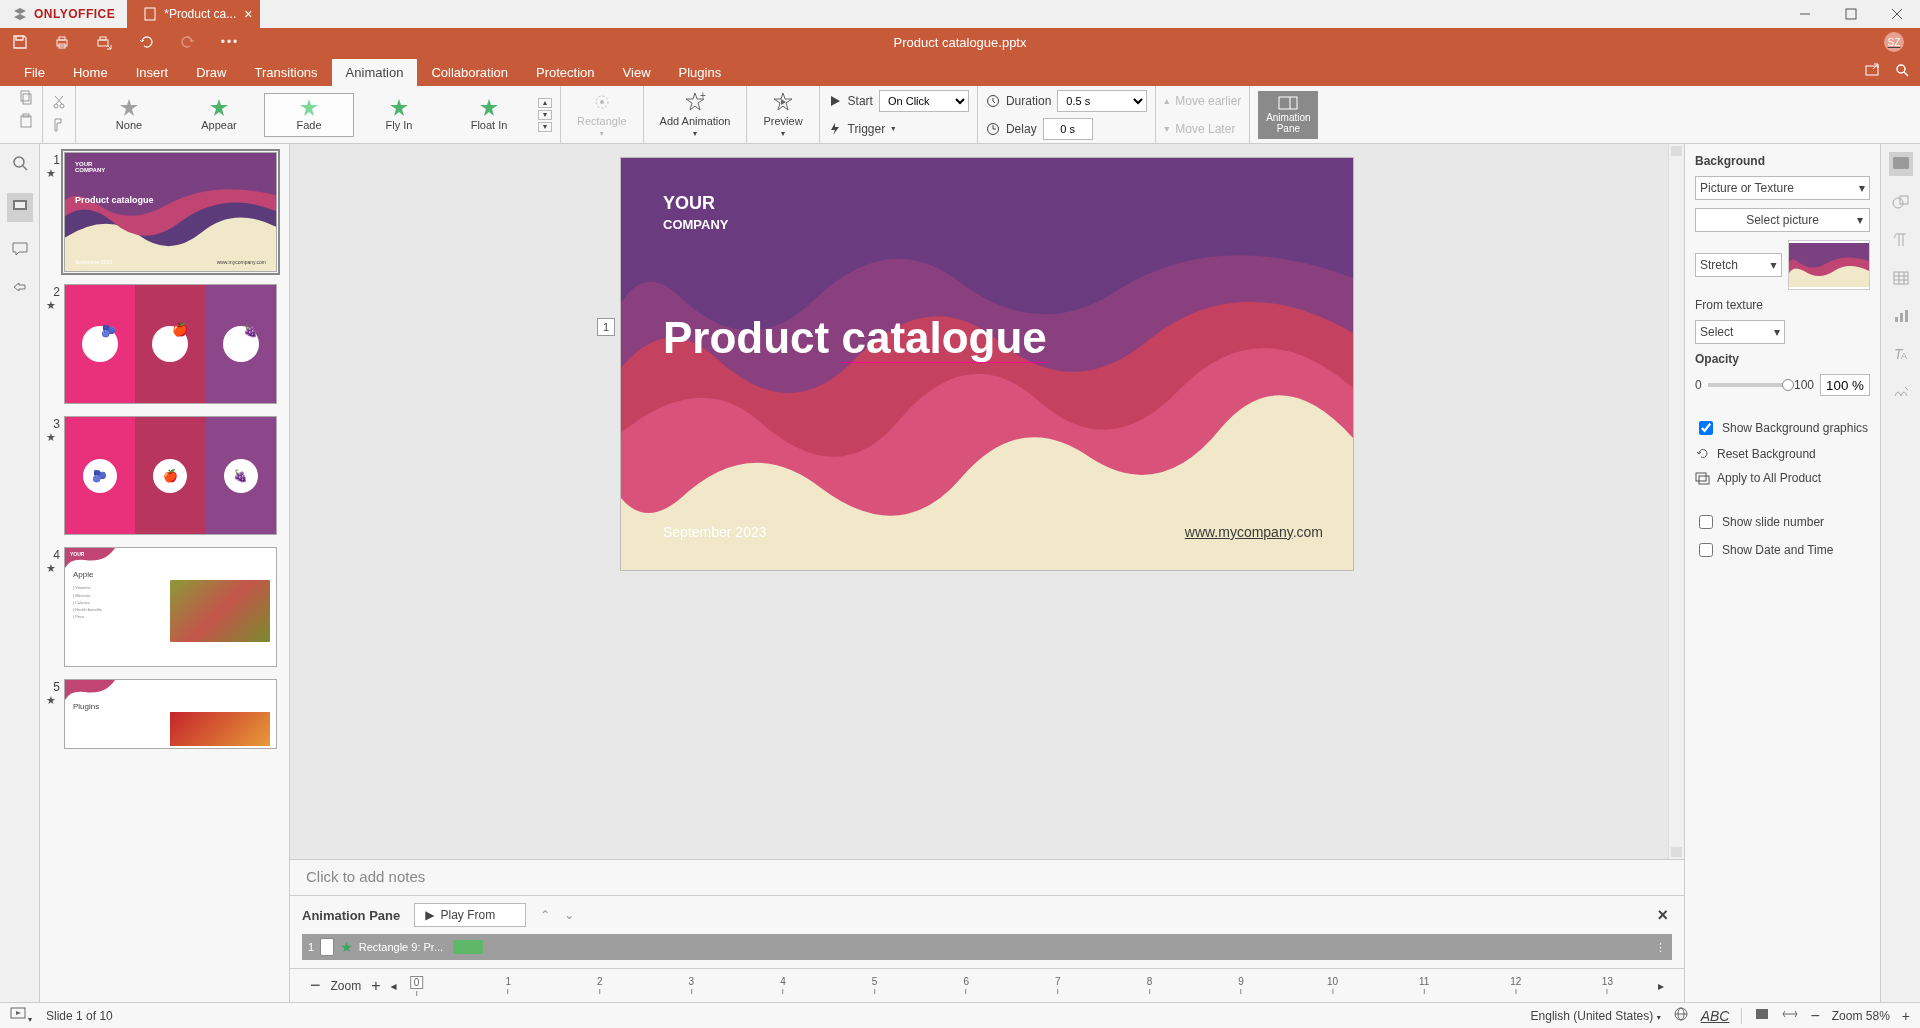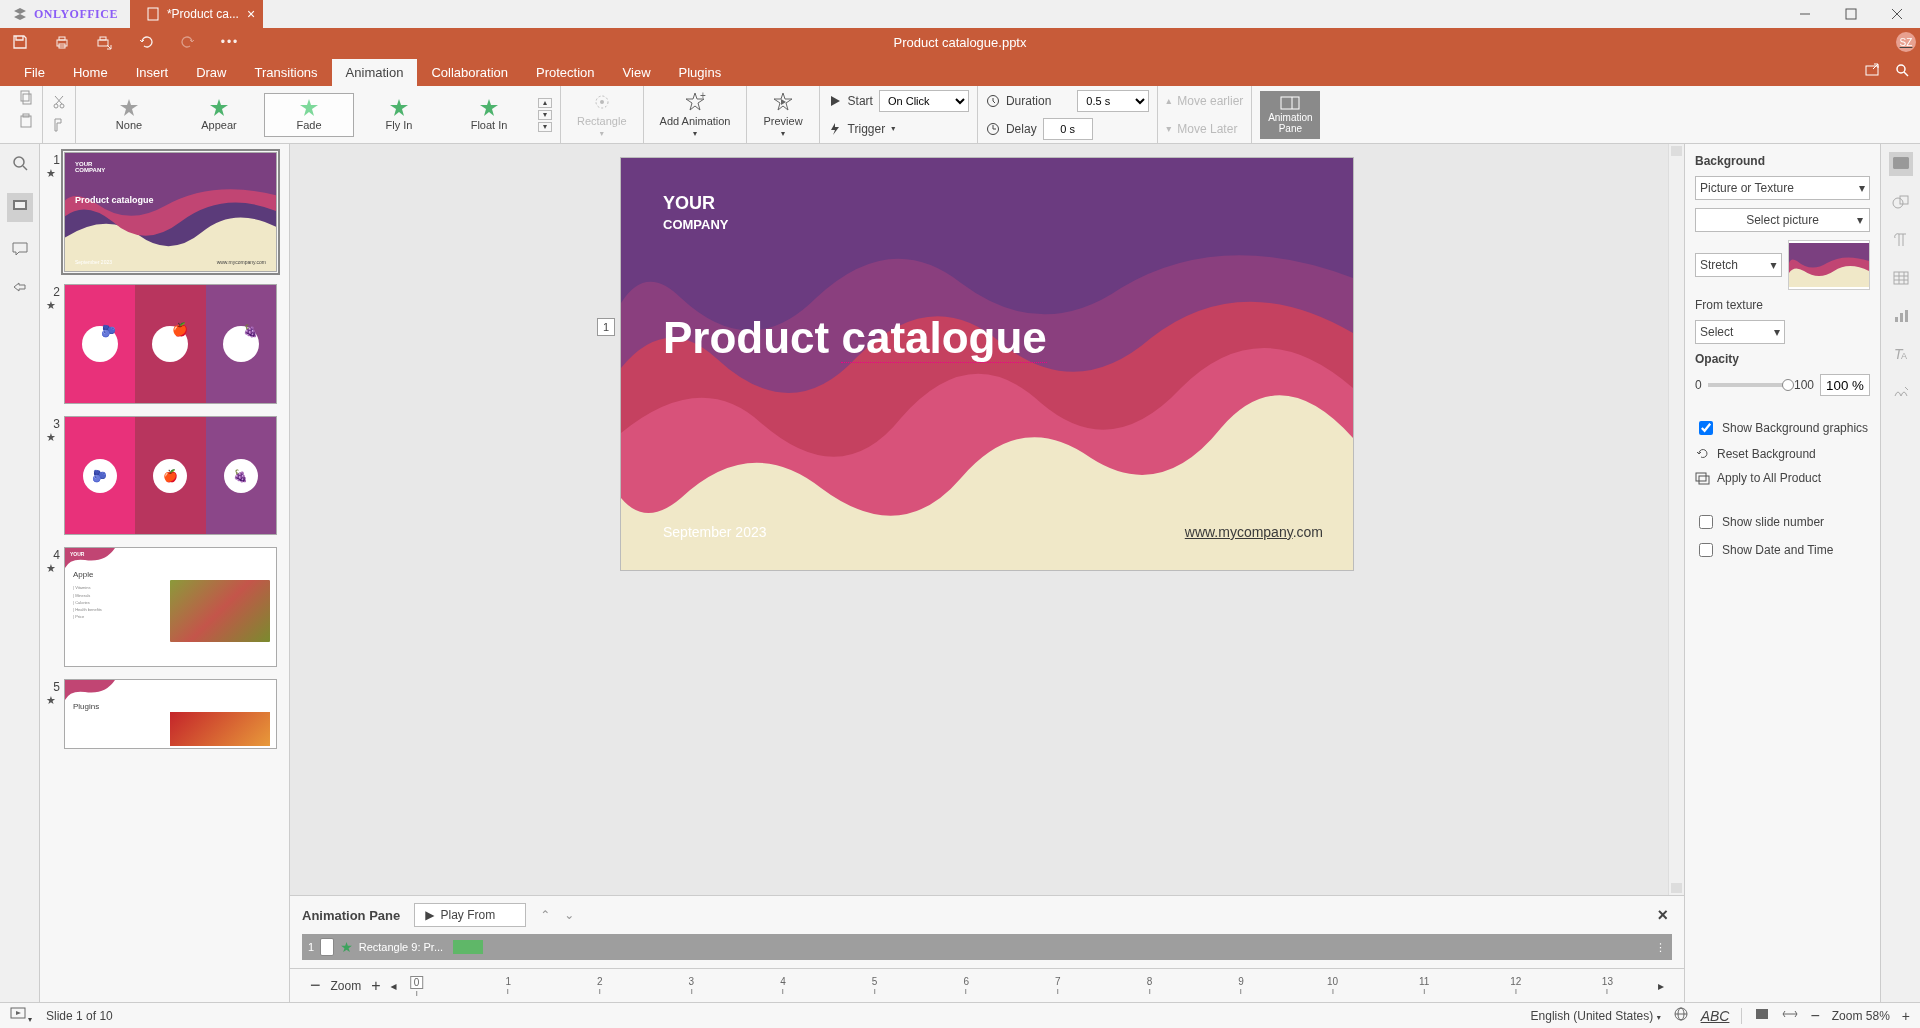--- a/index.html
+++ b/index.html
@@ -3,31 +3,31 @@
 <meta charset="utf-8">
 <style>
 :root{--orange:#C75B39;--orange-dark:#B24F31;--active-tab:#E8E8E8;--panel:#F0F0F0;--panel-dark:#E8E8E8;--border:#CCCCCC;--text:#444;--text-light:#777;--blue-accent:#4A8DDB;}
 *{box-sizing:border-box;font-family:'Segoe UI',Arial,sans-serif;}
 html,body{margin:0;padding:0;height:100%;width:100%;background:#F7F7F7;color:var(--text);font-size:12px;overflow:hidden;}
 .app{display:flex;flex-direction:column;height:1028px;width:1920px;position:relative;}
 
 
 .titlebar{height:28px;background:var(--panel);display:flex;align-items:center;position:relative;}
 .logo-area{display:flex;align-items:center;padding:0 12px;gap:6px;height:100%;}
-.logo-text{font-weight:600;letter-spacing:0.5px;color:#8b5cf6;font-family:Liberation Serif, serif;}
+.logo-text{font-weight:600;letter-spacing:0.5px;color:#b91c1c;}
 .doc-tab{height:100%;background:var(--orange);color:#fff;display:flex;align-items:center;padding:0 8px 0 17px;gap:8px;max-width:140px;}
 .doc-tab svg{flex-shrink:0}
 .win-ctl{position:absolute;right:0;top:0;display:flex;height:100%;}
 .win-btn{width:46px;display:flex;align-items:center;justify-content:center;}
 
 
 .tb1{height:28px;background:var(--orange);display:flex;align-items:center;padding:0 8px;gap:18px;position:relative;}
 .tb1 .ic{color:#fff;opacity:.9;display:flex;align-items:center;justify-content:center;width:24px;height:24px;}
 .doc-title-center{position:absolute;left:50%;transform:translateX(-50%);color:#ffffff;font-size:13px;}
-.tb1-right{position:absolute;right:4px;display:flex;gap:10px;align-items:center;text-decoration:underline;}
+.tb1-right{position:absolute;right:16px;display:flex;gap:10px;align-items:center;text-decoration:underline;}
 .avatar{width:20px;height:20px;border-radius:50%;background:#E8A090;color:#fff;font-size:10px;display:flex;align-items:center;justify-content:center;}
 
 
 .menus{height:30px;background:var(--orange);display:flex;align-items:flex-end;padding:0 10px;gap:0;position:relative;}
 .menu-item{padding:6px 14px;color:#fff;font-size:13px;}
 .menu-item.active{background:#F7F7F7;color:#444;}
 .menus-right{position:absolute;right:10px;display:flex;gap:14px;color:#fff;align-items:center;height:100%;}
 
 
 .ribbon{height:58px;background:#F7F7F7;border-bottom:1px solid var(--border);display:flex;align-items:center;padding:0 10px;}
@@ -320,21 +320,21 @@
     </div>
       </div>
     <div class="rb-group">
         <div class="rb-col">
       <div class="rb-field">
             <svg width="14" height="14">
               <circle cx="7" cy="7" r="5.5" fill="none" stroke="#444"></circle>
               <path d="M7 4 L7 7 L9 9" fill="none" stroke="#444"></path>
             </svg>
             <span>Duration</span>
-            <select style="width:72px;margin-left:20px;"><option>0.5 s</option></select>
+            <select style="width:90px;"><option>0.5 s</option></select>
           </div>
       <div class="rb-field">
             <svg width="14" height="14">
               <circle cx="7" cy="7" r="5.5" fill="none" stroke="#444"></circle>
               <path d="M7 3 L7 7 L10 7" fill="none" stroke="#444"></path>
             </svg>
             <span>Delay</span>
             <input style="width: 50px; text-align: center;" value="0 s">
           </div>
     </div>
@@ -491,20 +491,21 @@
             </div>
             <div style="position:absolute;top:155px;left:42px;color:#fff;font-weight:700;font-size:44px;">
               <span>Product <span style="border-bottom:1px dotted #E08;">catalogue</span></span>
             </div>
             <div style="position:absolute;bottom:30px;left:42px;color:#fff;font-size:14px;">September 2023</div>
             <div style="position:absolute;bottom:30px;right:30px;color:#3A3A3A;font-size:14px;"><span style="text-decoration:underline;">www.mycompany</span><span>.com</span></div>
           </div>
         </div>
         <div class="vscroll"></div>
       </div>
+      <div class="notes-area">Click to add notes</div>
       <div class="anim-pane">
         <div class="anim-pane-hdr">
           <span class="title">Animation Pane</span>
           <div class="play-from-btn">
               <span>▶</span>
               <span>Play From</span>
             </div>
           <span style="color:#999;">⌃</span>
           <span style="color:#999;">⌄</span>
           <span class="anim-pane-close">×</span>

